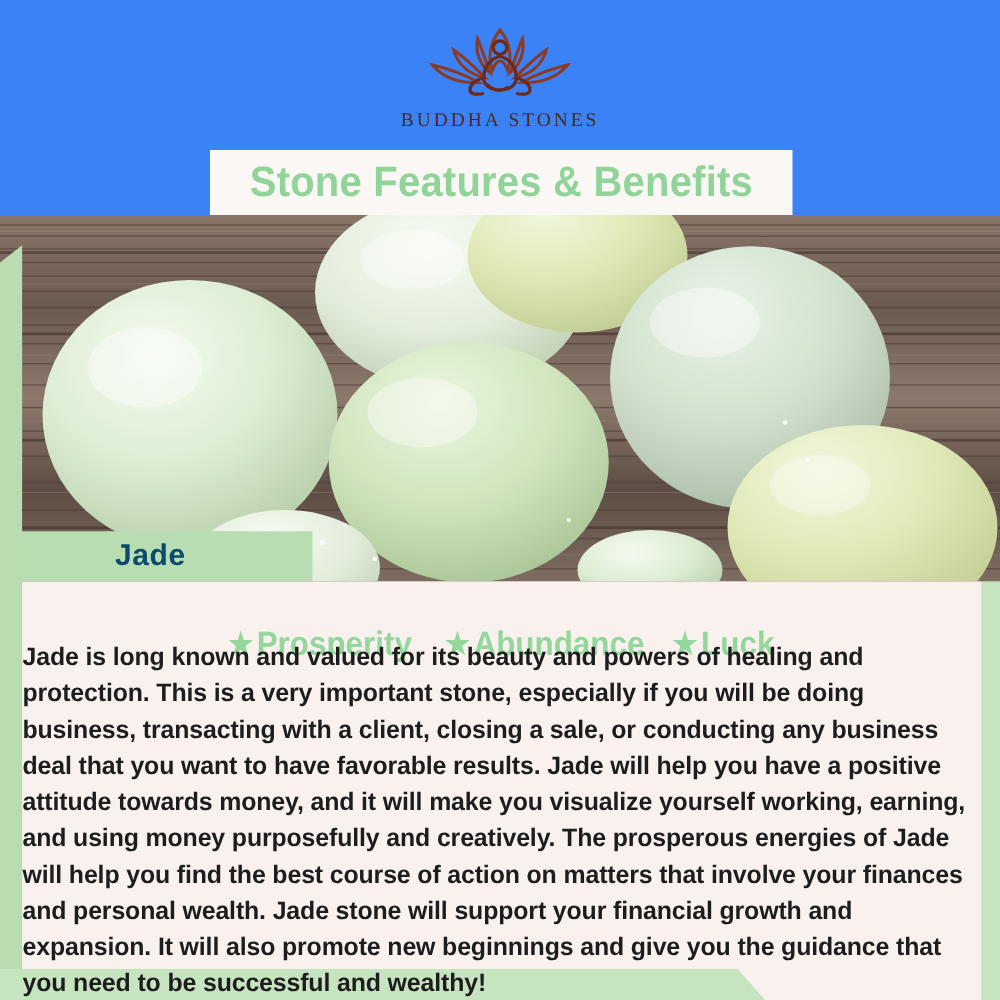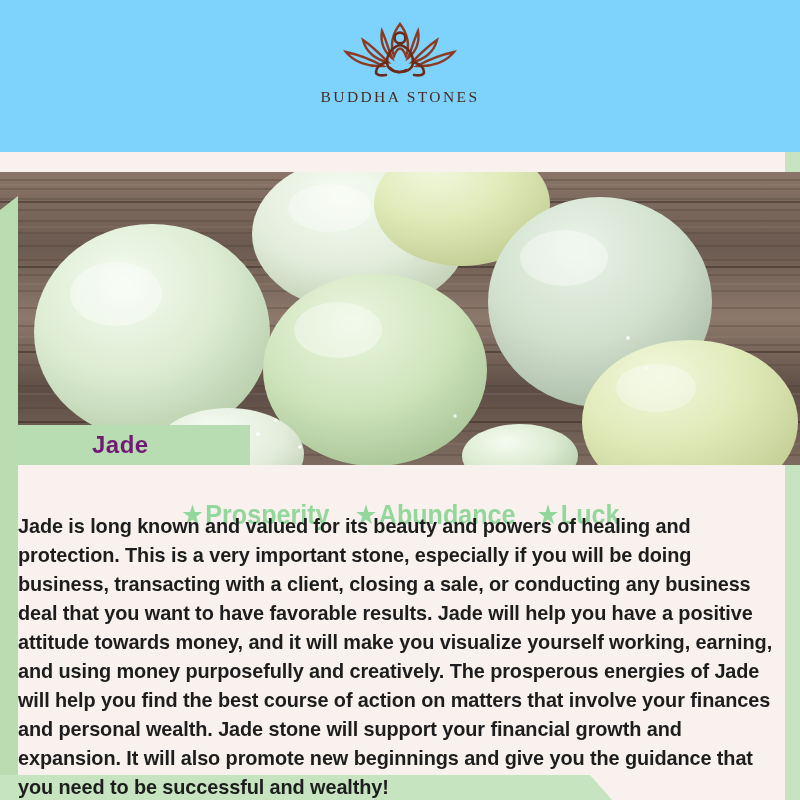--- a/index.html
+++ b/index.html
@@ -51,22 +51,22 @@
     width: 620px; height: 25px;
     background: #c6e4bf;
     clip-path: polygon(0 0, 590px 0, 612px 25px, 0 25px);
     z-index: 3;
   }
 
   
   .header {
     position: absolute;
     left: 0; top: 0;
-    width: 800px; height: 152px;
-    background: #7dd3fc;
+    width: 800px; height: 172px;
+    background: #3b82f6;
     z-index: 2;
   }
   .logo-wrap {
     position: absolute;
     left: 0; top: 18px;
     width: 800px;
     display: flex;
     flex-direction: column;
     align-items: center;
   }
@@ -117,21 +117,21 @@
     position: absolute;
     left: 17px; top: 425px;
     width: 233px; height: 40px;
     background: #b9ddb2;
     z-index: 5;
     display: flex;
     align-items: center;
   }
   .stone-name {
     margin-left: 75px;
-    color: #701a75;
+    color: #0c4a6e;
     font-weight: 700;
     font-size: 24px;
     letter-spacing: 0.5px;
   }
 
   
   .keywords {
     position: absolute;
     left: 0; top: 500px;
     width: 800px;
@@ -302,20 +302,23 @@
           <path d="M70 27 C62 29 57 36 57 44 C57 50 62 54 70 54 C78 54 83 50 83 44 C83 36 78 29 70 27 Z"></path>
           <path d="M57 44 C50 46 46 50 46 54 C46 57 50 58 56 57"></path>
           <path d="M83 44 C90 46 94 50 94 54 C94 57 90 58 84 57"></path>
           <path d="M60 50 C64 54 70 56 76 52"></path>
         </g>
       </svg>
       <div class="logo-word">BUDDHA STONES</div>
     </div>
   </div>
 
+  <div class="title-banner">
+    <span class="title-text">Stone Features &amp; Benefits</span>
+  </div>
 
   <div class="stone-bar">
     <span class="stone-name">Jade</span>
   </div>
 
   <div class="frame-left"></div>
   <div class="frame-bottom"></div>
 
   <div class="keywords">
     <span class="kw-item">

